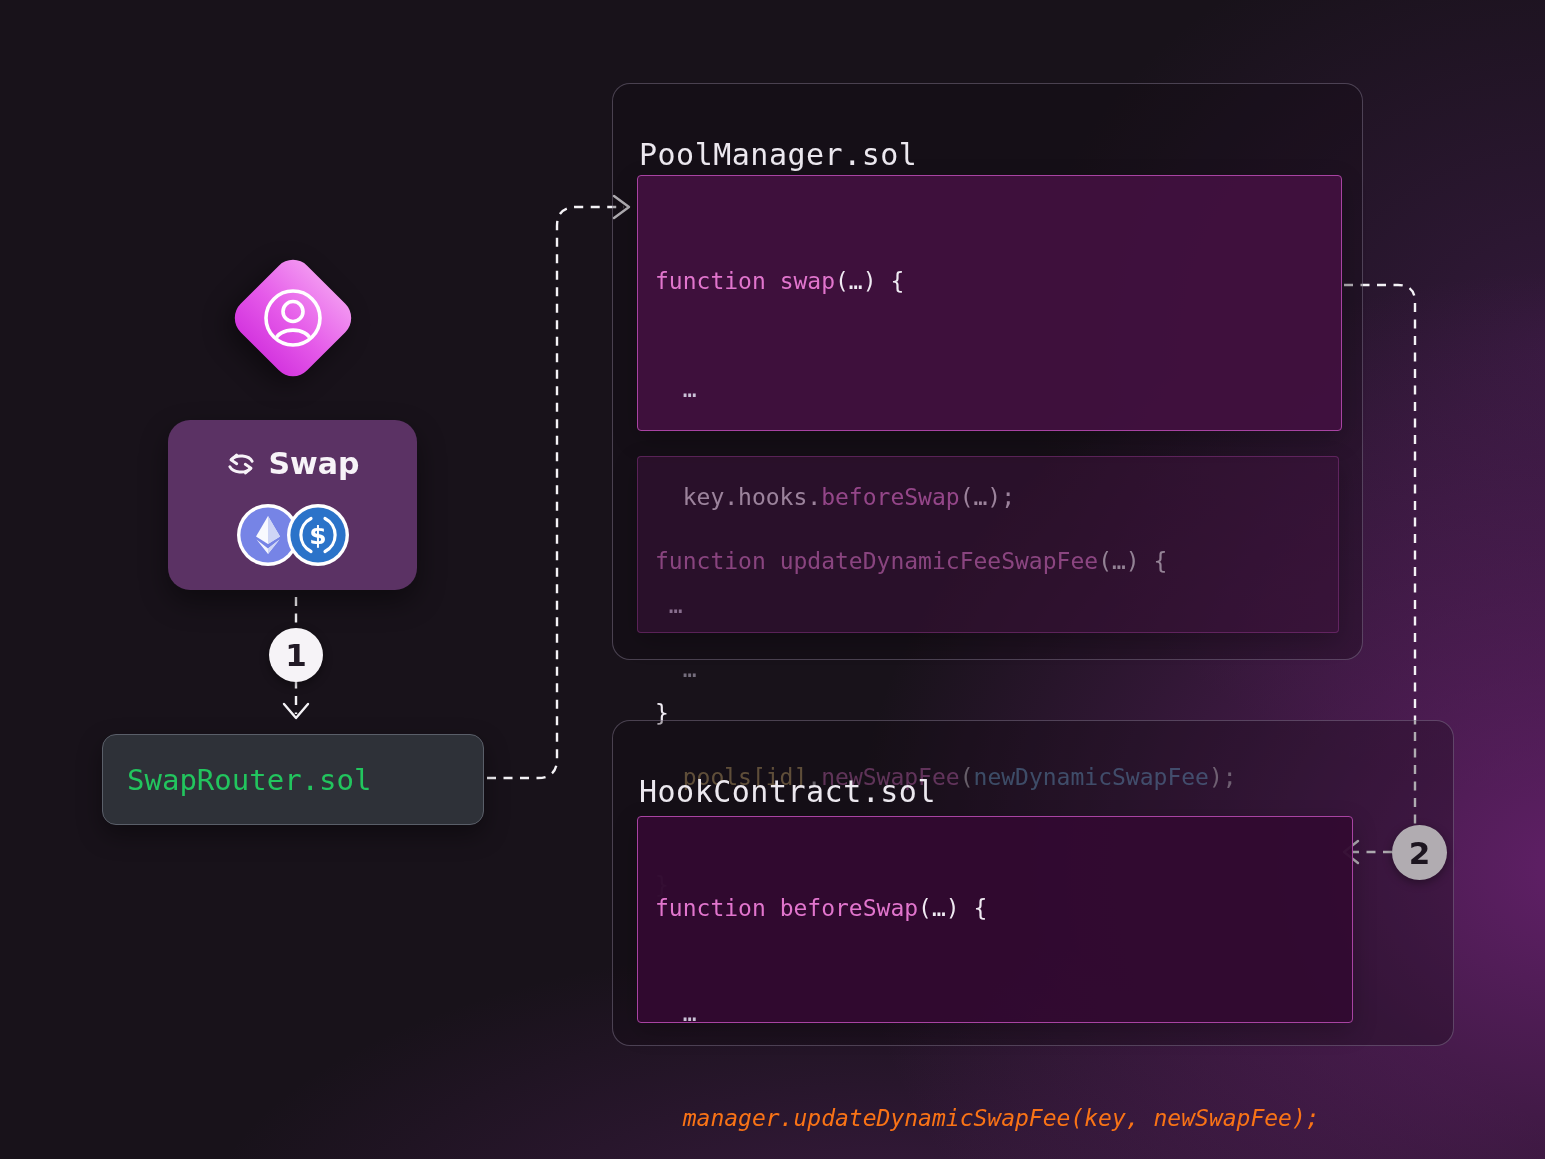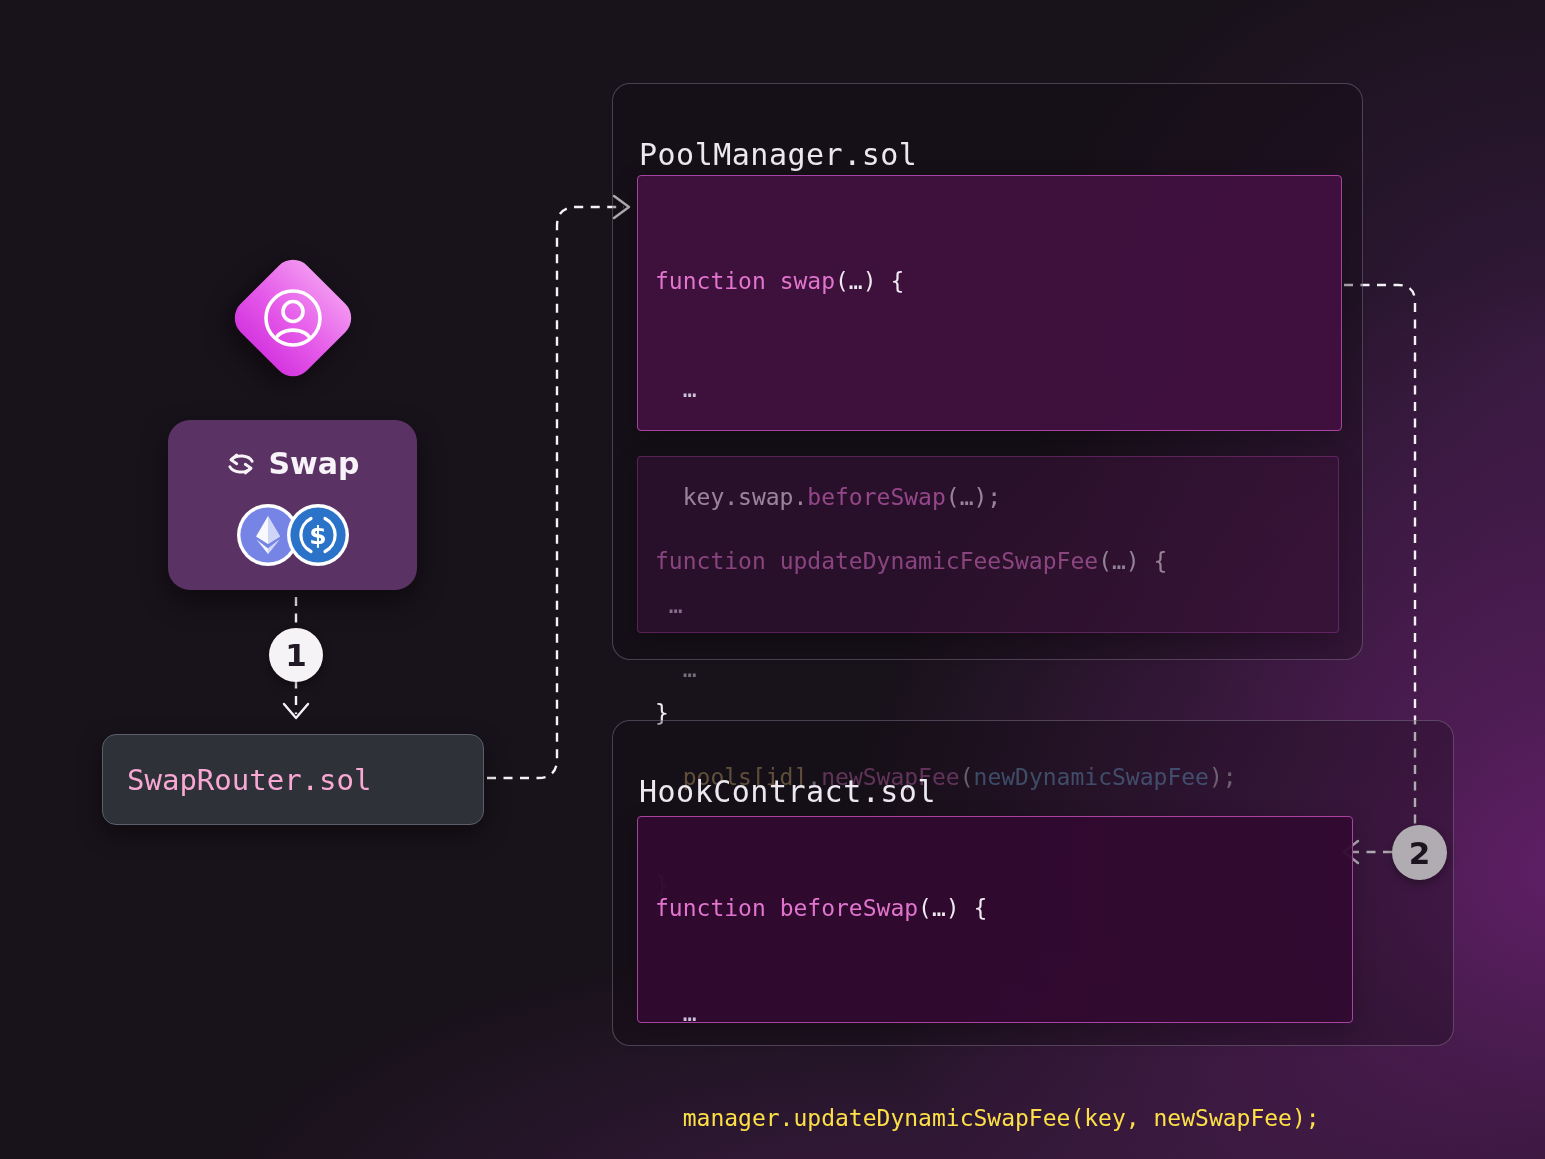--- a/index.html
+++ b/index.html
@@ -29,21 +29,21 @@
   .swap-label{position:absolute;left:0;right:0;top:26px;display:flex;align-items:center;justify-content:center;gap:11px;
     color:#f7f3f8;font-family:"DejaVu Sans",sans-serif;font-weight:bold;font-size:30px;}
   .coins{position:absolute;left:0;right:0;top:83px;display:flex;justify-content:center;}
   .coin{display:block;}
   .coin.usdc{margin-left:-14px;}
 
   
   .router{position:absolute;left:102px;top:734px;width:382px;height:91px;border-radius:14px;
     background:#2e3138;border:1.6px solid #5a5f69;box-sizing:border-box;
     display:flex;align-items:center;box-shadow:0 10px 24px rgba(0,0,0,.38);}
-  .router span{margin-left:24px;font-size:29px;color:#f9a8d4;}
+  .router span{margin-left:24px;font-size:29px;color:#22c55e;}
 
   
   .panel{position:absolute;border:1.5px solid rgba(152,142,168,.40);border-radius:18px;
     background:rgba(16,10,18,.30);box-sizing:border-box;}
   .panel.pool{left:612px;top:83px;width:751px;height:577px;}
   .panel.hook{left:612px;top:720px;width:842px;height:326px;}
   .panel-title{position:absolute;left:26px;top:24px;font-size:30px;color:#ece8ef;letter-spacing:.5px;margin-top:29px;}
 
   .code-block{position:absolute;border-radius:4px;box-sizing:border-box;white-space:pre;
     font-size:23px;box-shadow:0 8px 24px rgba(0,0,0,.22);}
@@ -53,21 +53,21 @@
     border:1.6px solid rgba(168,67,162,.38);padding:14px 16px 0 17px;line-height:36px;}
   .cb-update .code-line{opacity:.52;}
   .cb-before{left:24px;top:95px;width:716px;height:207px;background:rgba(50,9,48,.95);
     border:1.6px solid #a843a2;padding:4px 0 0 17px;line-height:35px;}
 
   .tok-pink{color:#e175cd;}
   .tok-gold{color:#e2bf79;}
   .tok-white{color:#efeaf2;}
   .tok-dim{color:#c9c1d6;}
   .tok-blue{color:#78b7e8;text-align:center;}
-  .tok-sage{color:#fde047;}
+  .tok-sage{color:#f97316;font-style:italic;}
 
   
   .badge{position:absolute;border-radius:50%;background:#f6f3f7;color:#221a26;
     display:flex;align-items:center;justify-content:center;
     font-family:"DejaVu Sans",sans-serif;font-size:31px;font-weight:bold;
     box-shadow:0 3px 10px rgba(0,0,0,.4);}
   .badge.b1{left:269px;top:628px;width:54px;height:54px;}
   .badge.b2{left:1392px;top:825px;width:55px;height:55px;}
 </style>
 </head>
@@ -140,21 +140,21 @@
 
   <div class="router">
     <span>SwapRouter.sol</span>
   </div>
 
   <div class="panel pool">
     <div class="panel-title">PoolManager.sol</div>
     <div class="code-block cb-swap">
       <div class="code-line"><span class="tok-pink">function </span><span class="tok-pink">swap</span><span class="tok-white">(…) {</span></div>
       <div class="code-line"><span class="tok-dim">  …</span></div>
-      <div class="code-line"><span class="tok-white">  key.swap.</span><span class="tok-pink">beforeSwap</span><span class="tok-white">(…);</span></div>
+      <div class="code-line"><span class="tok-white">  key.hooks.</span><span class="tok-pink">beforeSwap</span><span class="tok-white">(…);</span></div>
       <div class="code-line"><span class="tok-dim"> …</span></div>
       <div class="code-line"><span class="tok-white">}</span></div>
     </div>
     <div class="code-block cb-update">
       <div class="code-line"><span class="tok-pink">function </span><span class="tok-pink">updateDynamicFeeSwapFee</span><span class="tok-white">(…) {</span></div>
       <div class="code-line"><span class="tok-dim">  …</span></div>
       <div class="code-line"><span class="tok-gold">  pools[id]</span><span class="tok-white">.</span><span class="tok-pink">newSwapFee</span><span class="tok-white">(</span><span class="tok-blue">newDynamicSwapFee</span><span class="tok-white">);</span></div>
       <div class="code-line"><span class="tok-white">}</span></div>
     </div>
   </div>

